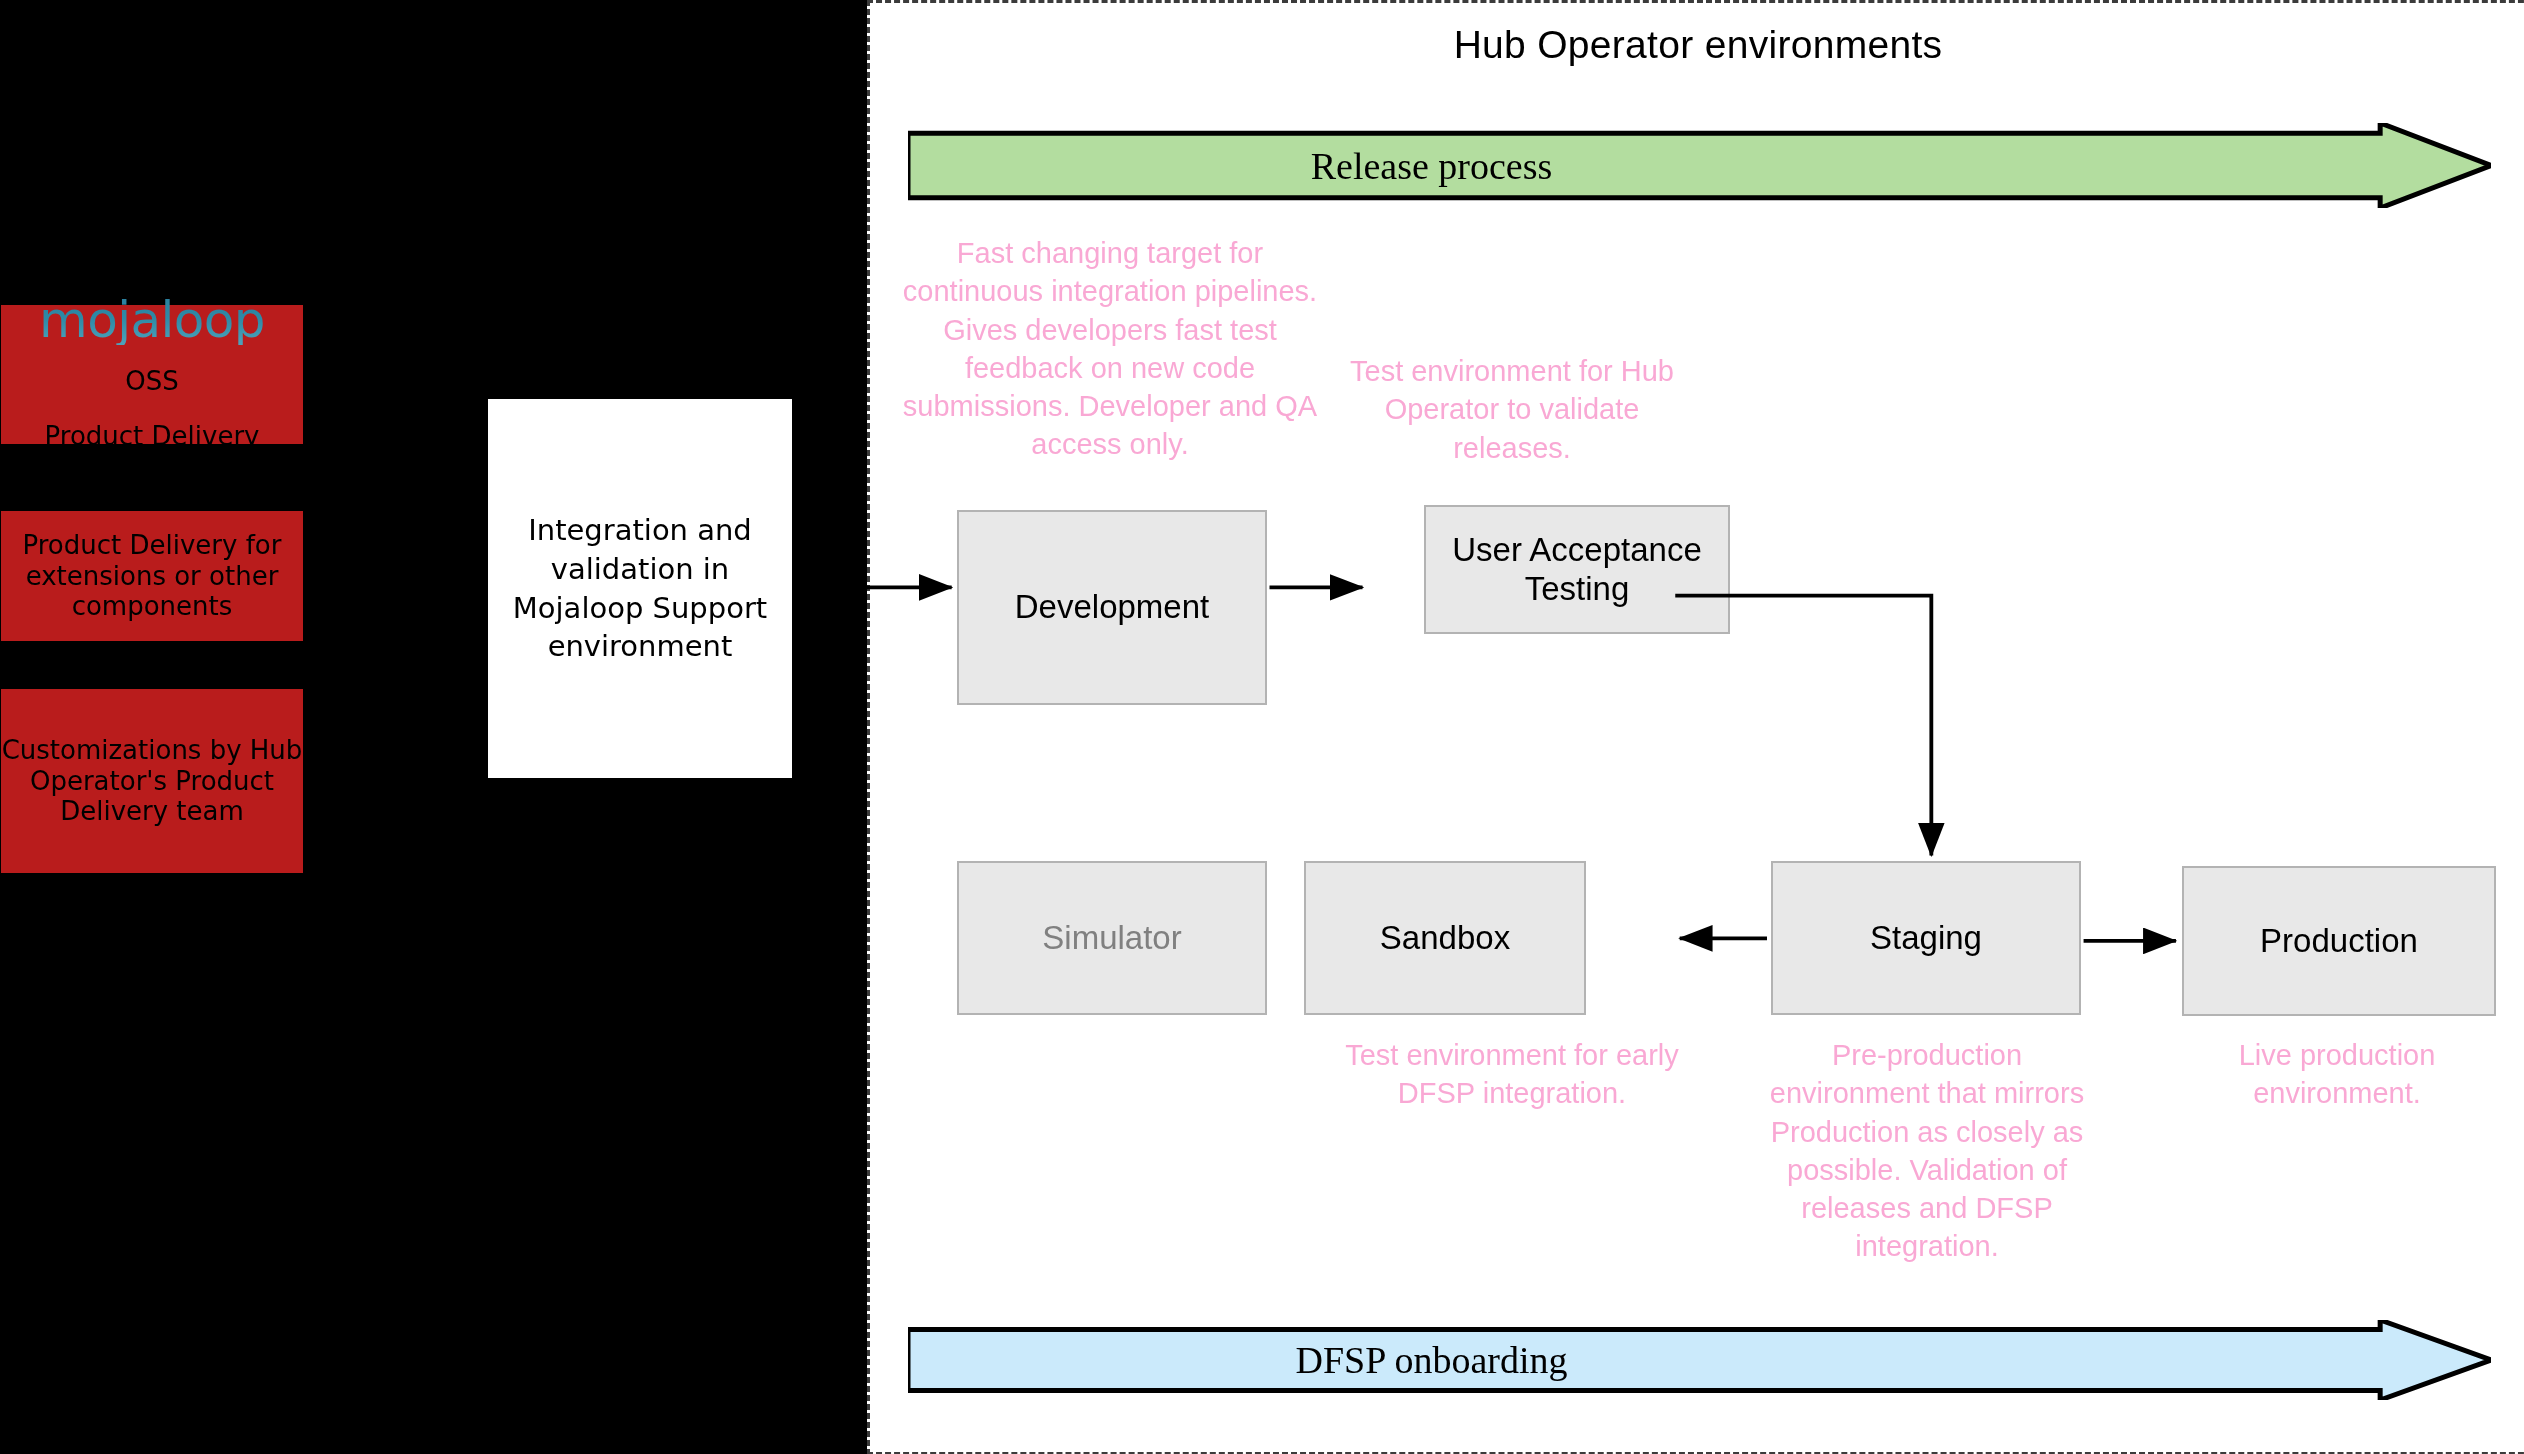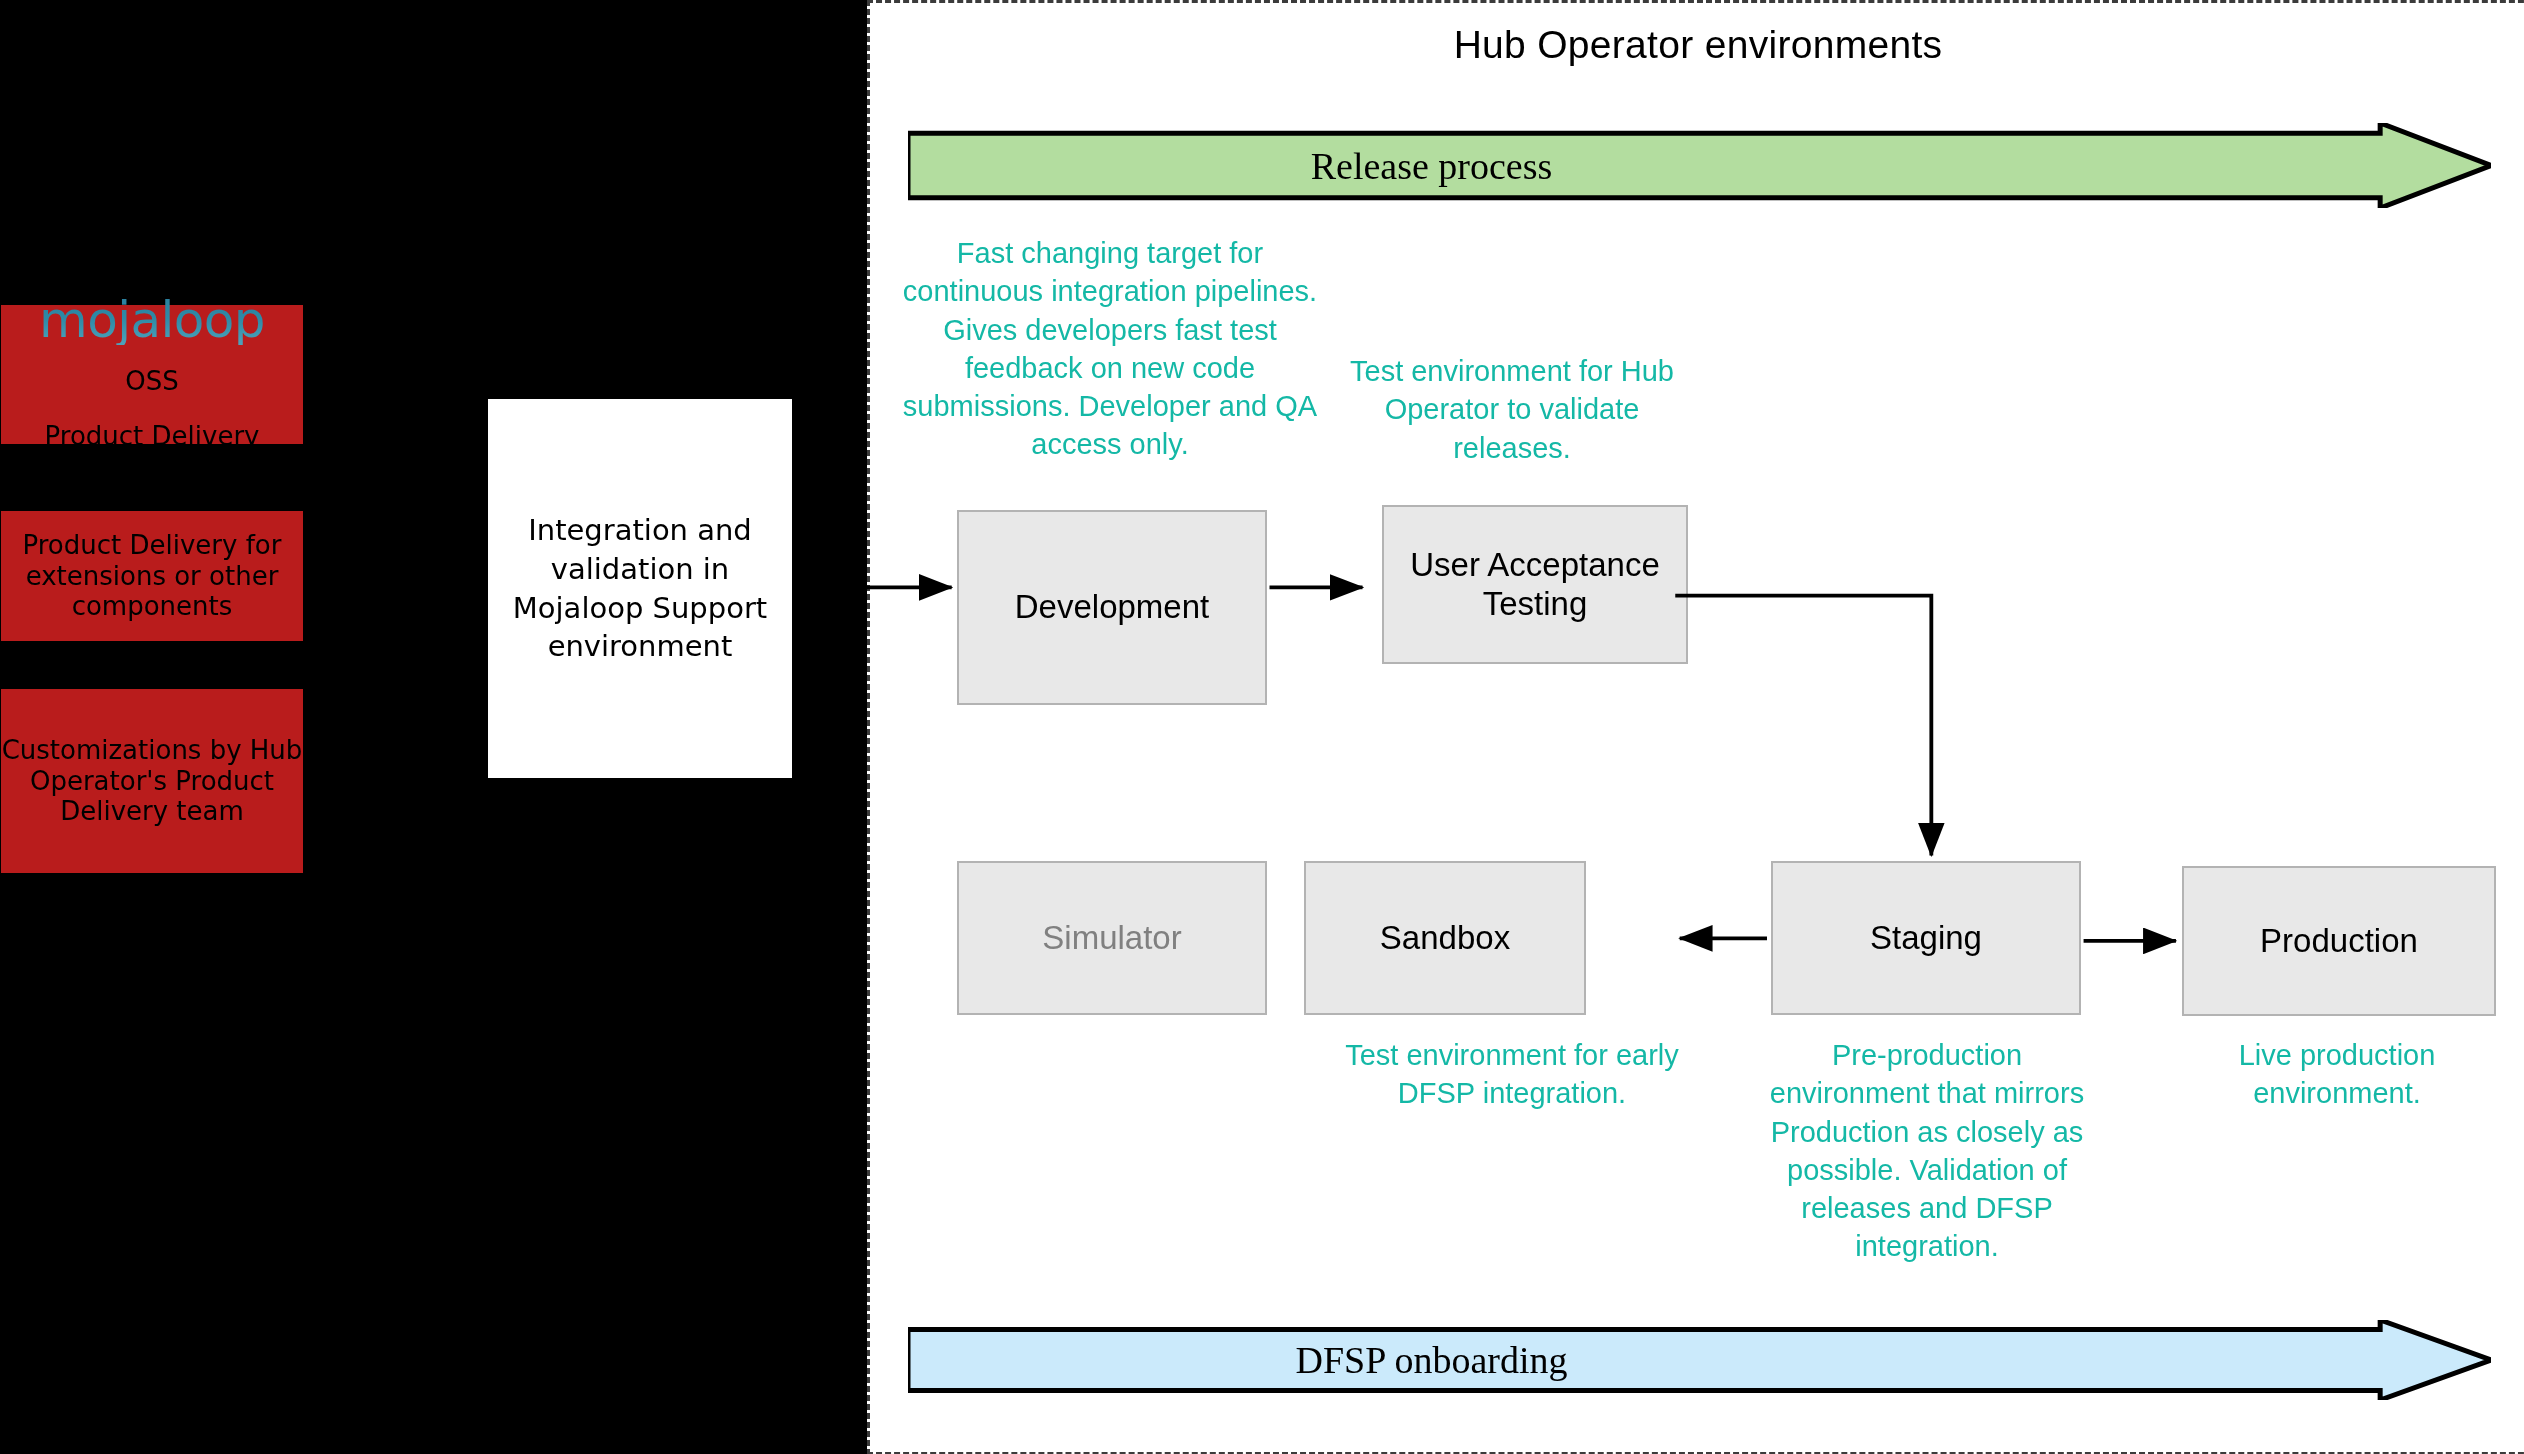--- a/index.html
+++ b/index.html
@@ -156,34 +156,34 @@
     display: flex;
     align-items: center;
     justify-content: center;
     text-align: center;
     font-family: "Liberation Sans Narrow", "Liberation Sans", sans-serif;
     font-size: 33px;
     line-height: 1.18;
     color: #000000;
   }
   #env-development { left: 957px; top: 510px;  width: 310px; height: 195px; }
-  #env-uat         { left: 1382px; top: 505px;  width: 306px; height: 159px; }
+  #env-uat         { left: 1424px; top: 505px;  width: 306px; height: 129px; }
   #env-simulator   { left: 957px; top: 861px; width: 310px; height: 154px; color: #808080; }
   #env-sandbox     { left: 1304px; top: 861px; width: 282px; height: 154px; }
   #env-staging     { left: 1771px; top: 861px; width: 310px; height: 154px; }
   #env-production  { left: 2182px; top: 866px; width: 314px; height: 150px; }
 
   
   .caption {
     position: absolute;
     text-align: center;
     font-family: "Liberation Sans Narrow", "Liberation Sans", sans-serif;
     font-size: 29px;
     line-height: 1.32;
-    color: #14b8a6;
+    color: #f9a8d4;
   }
   #cap-development { left: 900px; top: 234px;  width: 420px; }
   #cap-uat         { left: 1340px; top: 352px;  width: 344px; }
   #cap-sandbox     { left: 1340px; top: 1036px; width: 344px; }
   #cap-staging     { left: 1758px; top: 1036px; width: 338px; }
   #cap-production  { left: 2178px; top: 1036px; width: 318px; }
 
   
   #connectors {
     position: absolute;

